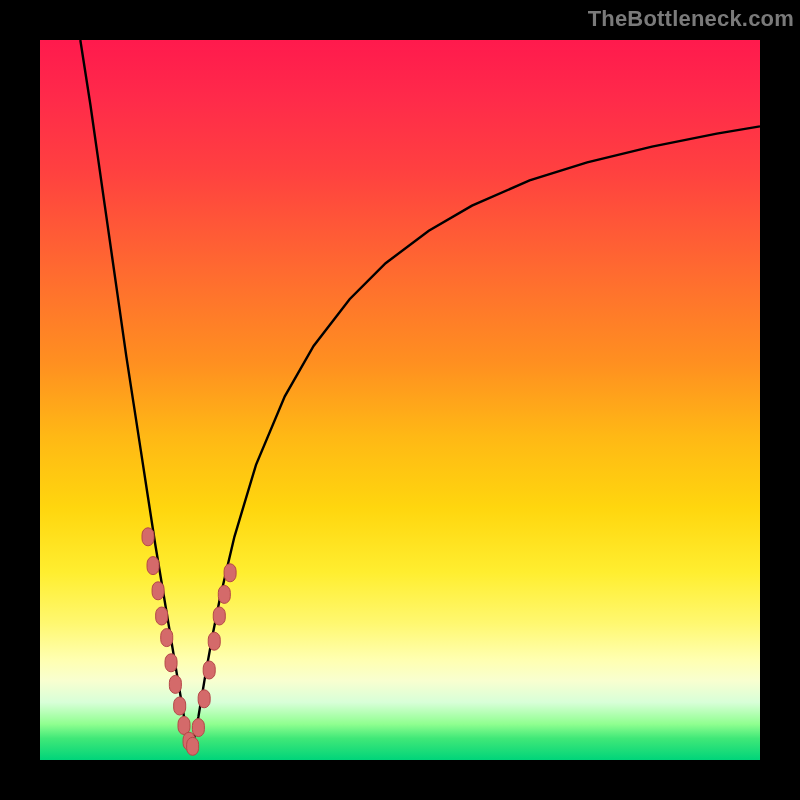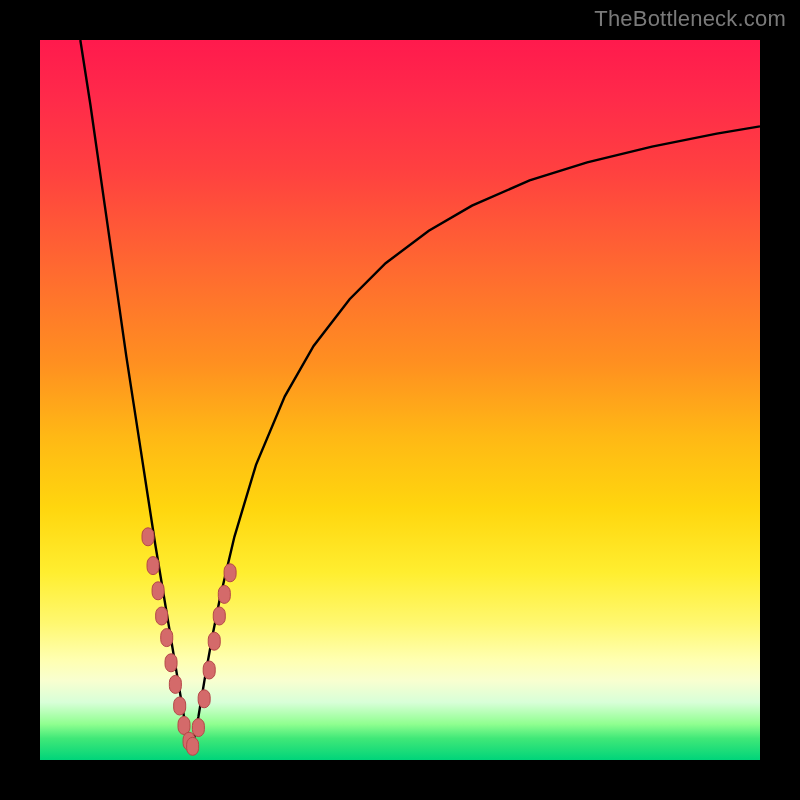--- a/index.html
+++ b/index.html
@@ -54,24 +54,24 @@
   .curves {
     position: absolute;
     left: 0;
     top: 0;
     width: 720px;
     height: 720px;
   }
   .watermark {
     position: absolute;
     top: 6px;
-    right: 14px;
+    right: 6px;
     font-family: Arial, Helvetica, sans-serif;
     font-size: 22px;
-    font-weight: 400;
+    font-weight: 700;
     color: #7a7a7a;
     letter-spacing: 0.2px;
     user-select: none;
   }
 </style>
 </head>
 <body>
 
 <div class="frame">
   <div class="plot-area">

